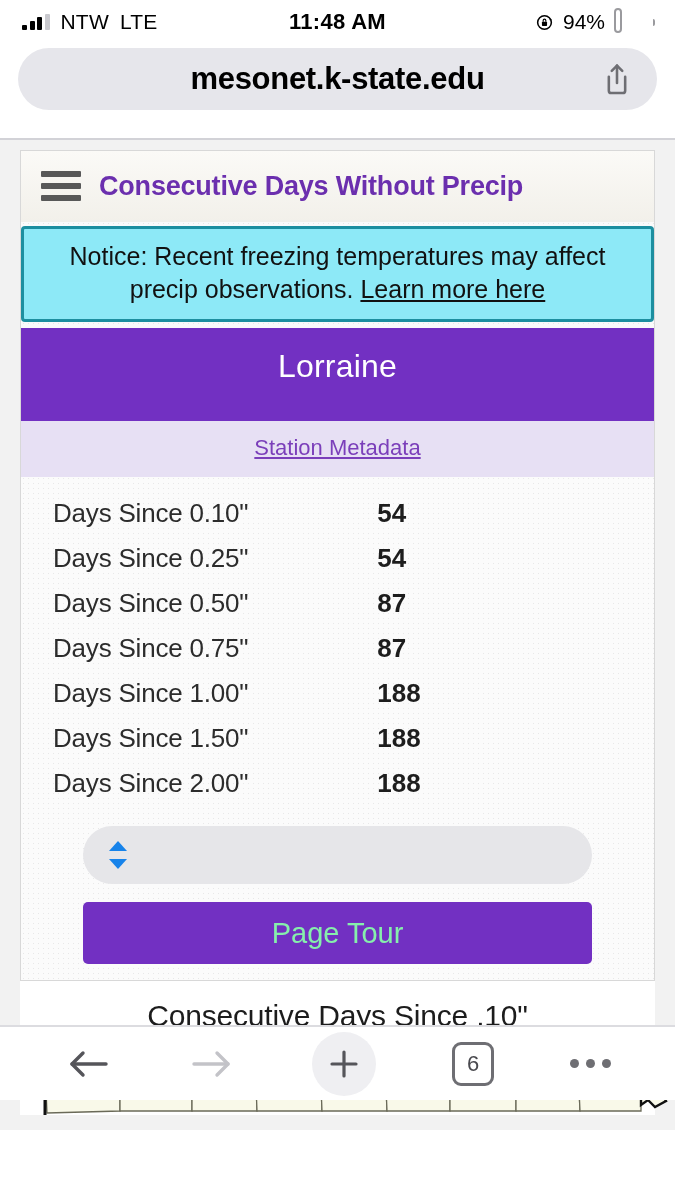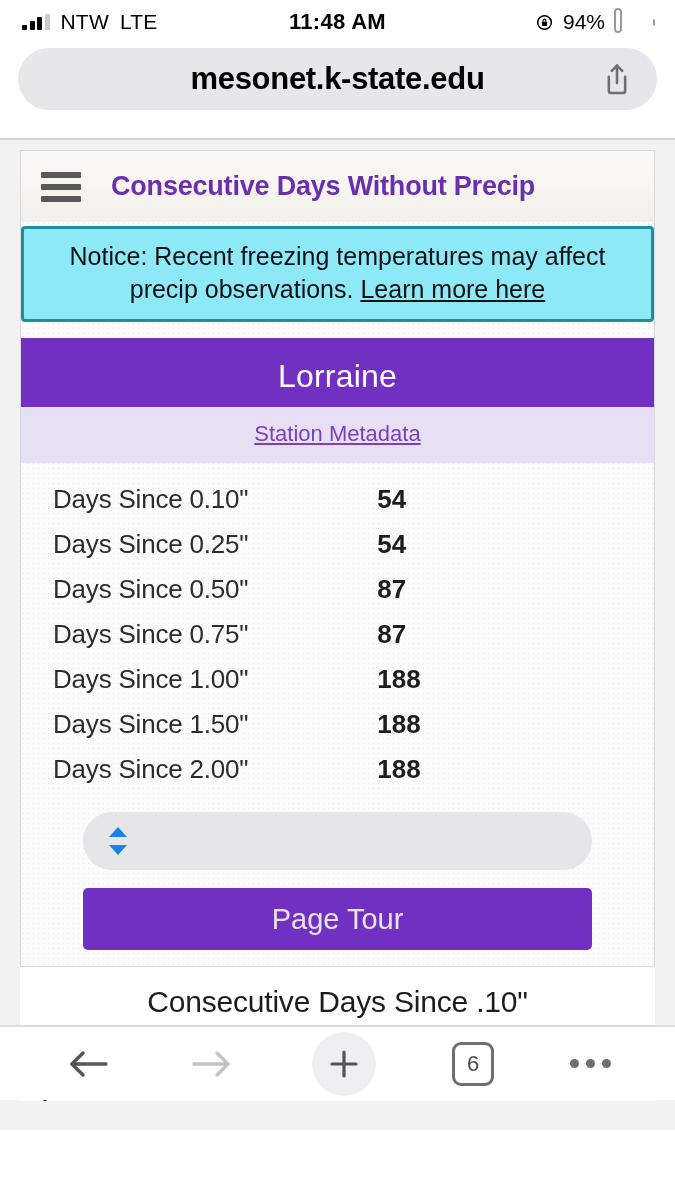--- a/index.html
+++ b/index.html
@@ -58,39 +58,39 @@
 
   
   .page { background: #f2f2f2; padding: 10px 20px 0; height: 990px; overflow: hidden; }
   .card {
     background: #fbfbfb; border: 1px solid #d8d8d8;
     background-image: radial-gradient(#e8e8e8 0.8px, transparent 0.8px);
     background-size: 5px 5px;
   }
 
   .app-header {
-    display: flex; align-items: center; gap: 30px;
+    display: flex; gap: 18px;
     padding: 20px 20px; background: linear-gradient(#fbfaf7, #f2f0ea);
   }
   .hamburger { display: flex; flex-direction: column; gap: 6px; width: 40px; cursor: pointer; }
   .hamburger i { display: block; height: 6px; background: #585858; border-radius: 1px; }
   .app-title {
     font-size: 27px; font-weight: bold; color: #6b2fae; letter-spacing: -.2px;
   }
 
   .notice {
     background: #8de9f7; border: 3px solid #1d8fa0; border-radius: 4px;
-    margin: 4px 0 16px; padding: 11px 28px 13px; text-align: center;
+    margin: 4px 0 6px; padding: 11px 28px 13px; text-align: center;
     font-size: 25px; line-height: 1.32; color: #111;
   }
   .notice a { color: #111; text-decoration: underline; }
 
   .station-banner {
     background: #7230c2; color: #fff; text-align: center;
-    font-size: 32px; padding: 20px 0 12px; letter-spacing: .2px;
+    font-size: 32px; padding: 20px 0 36px; letter-spacing: .2px;
   }
   .metadata-band {
     background: #e7e0f4; text-align: center; padding: 14px 0 16px;
   }
   .metadata-link { font-size: 22px; color: #7b3fba; }
 
   .table-area { padding: 14px 32px 10px; }
   .drow {
     display: flex; align-items: baseline; padding: 7px 0;
   }
@@ -103,21 +103,21 @@
     display: flex; align-items: center; justify-content: space-between;
     padding: 0 24px 0 22px; margin-bottom: 18px; cursor: pointer;
   }
   .select-btn .sel-label { font-size: 29px; color: #1783ea; letter-spacing: -.3px; }
   .stepper { width: 26px; height: 34px; }
 
   .tour-btn {
     margin: 10px 0 16px; height: 62px; background: #7230c2; border-radius: 5px;
     display: flex; align-items: center; justify-content: center; cursor: pointer;
   }
-  .tour-btn span { font-size: 29px; color: #e5e5e5; }
+  .tour-btn span { font-size: 29px; color: #86efac; }
 
   
   .map-section { background: #fff; padding: 18px 0 0; }
   .map-title {
     text-align: center; font-size: 30px; color: #1c1c1c;
     letter-spacing: -.2px; margin-bottom: 12px;
   }
   .map-holder { width: 675px; height: 70px; overflow: hidden; position: relative; left: -20px; }
 
   

